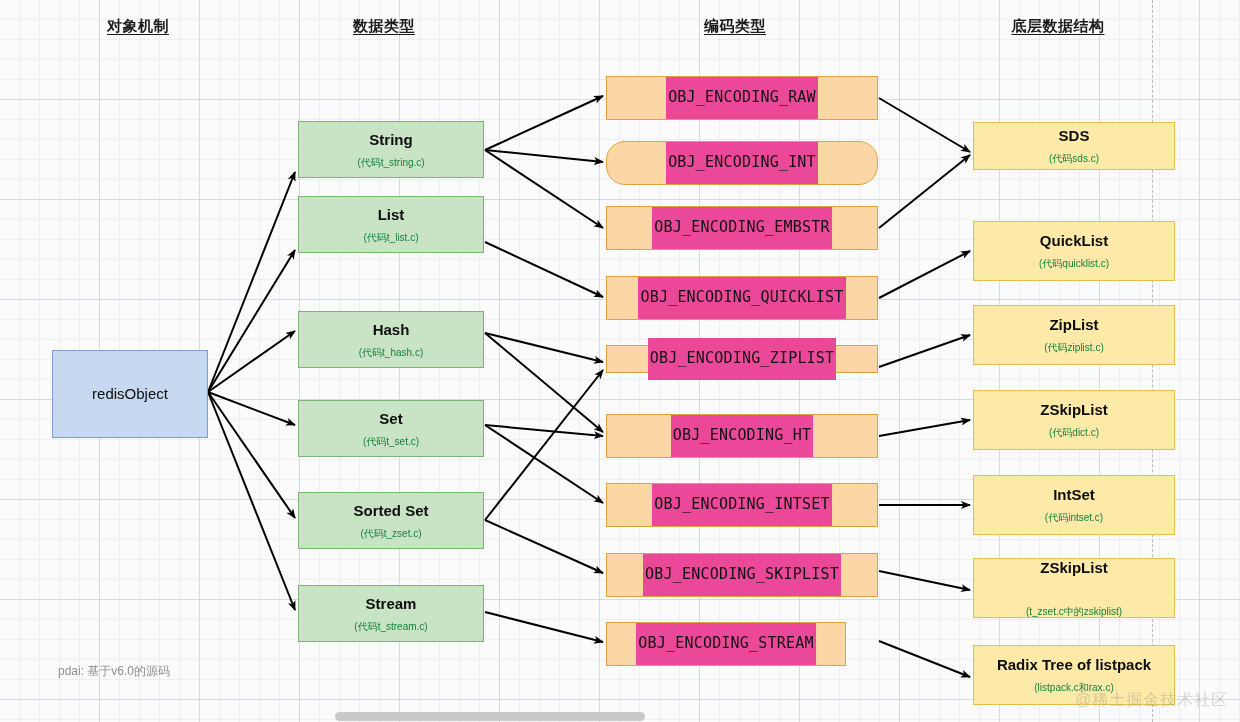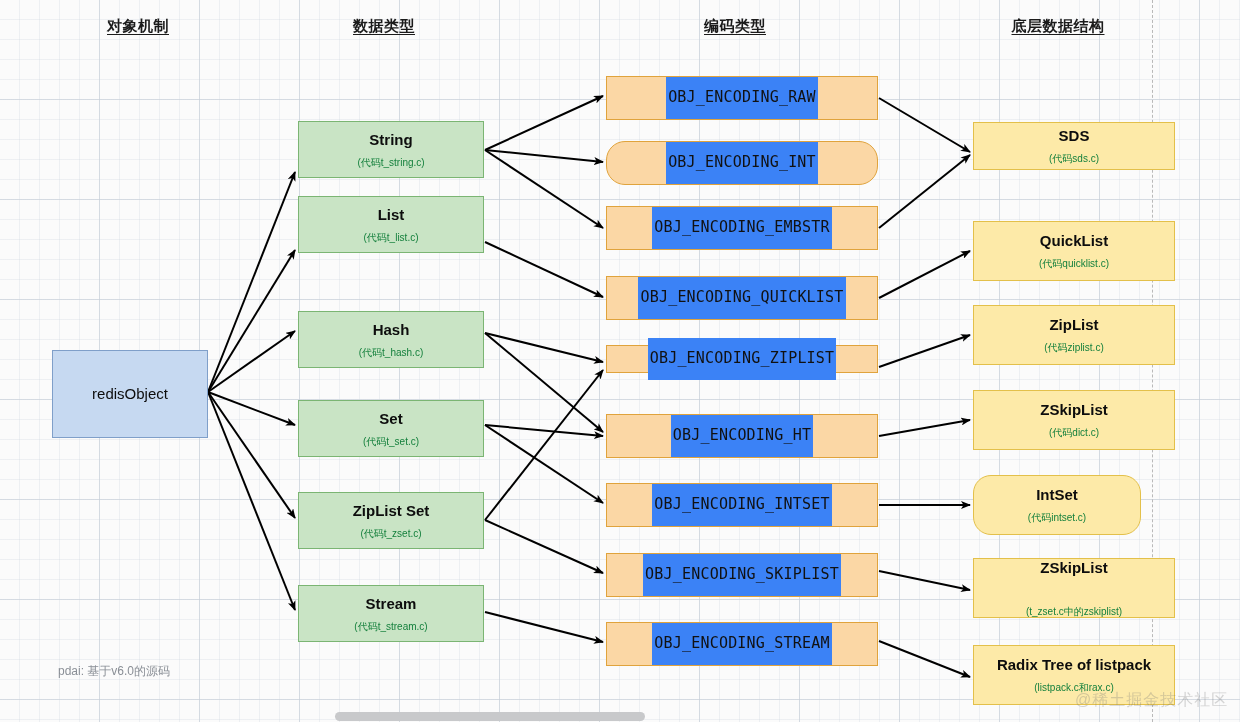--- a/index.html
+++ b/index.html
@@ -55,21 +55,21 @@
   .node.type{
     background:#c9e4c5;border:1px solid #7bb573;
   }
   .node.enc{
     background:#fbd7a5;border:1px solid #e0a33c;
     justify-content:center;
   }
   .node.enc .t1{
     font-family:"DejaVu Sans Mono","Liberation Mono",monospace;
     font-weight:normal;font-size:15px;color:#111;
-    background:#3b82f6;padding:12px 2px;letter-spacing:0.2px;
+    background:#ec4899;padding:12px 2px;letter-spacing:0.2px;
   }
   .node.ds{
     background:#fdeaa8;border:1px solid #e3c04a;
   }
 
   .dashline{
     position:absolute;left:1152px;top:0;width:0;height:722px;
     border-left:1px dashed #b9b9b9;
   }
   .note{
@@ -151,21 +151,21 @@
     </div>
     <div class="node type" style="left: 298px; top: 311px; width: 186px; height: 57px;">
       <div class="t1">Hash</div>
       <div class="t2">(代码t_hash.c)</div>
     </div>
     <div class="node type" style="left: 298px; top: 400px; width: 186px; height: 57px; align-items: center;">
       <div class="t1">Set</div>
       <div class="t2">(代码t_set.c)</div>
     </div>
     <div class="node type" style="left: 298px; top: 492px; width: 186px; height: 57px;">
-      <div class="t1">ZipList Set</div>
+      <div class="t1">Sorted Set</div>
       <div class="t2">(代码t_zset.c)</div>
     </div>
     <div class="node type" style="left: 298px; top: 585px; width: 186px; height: 57px;">
       <div class="t1">Stream</div>
       <div class="t2">(代码t_stream.c)</div>
     </div>
     <div class="node enc" style="left: 606px; top: 76px; width: 272px; height: 44px;">
       <div class="t1">OBJ_ENCODING_RAW</div>
     </div>
     <div class="node enc" style="left: 606px; top: 141px; width: 272px; height: 44px; border-radius: 19px;">
@@ -182,40 +182,40 @@
     </div>
     <div class="node enc" style="left: 606px; top: 414px; width: 272px; height: 44px;">
       <div class="t1">OBJ_ENCODING_HT</div>
     </div>
     <div class="node enc" style="left: 606px; top: 483px; width: 272px; height: 44px;">
       <div class="t1">OBJ_ENCODING_INTSET</div>
     </div>
     <div class="node enc" style="left: 606px; top: 553px; width: 272px; height: 44px;">
       <div class="t1">OBJ_ENCODING_SKIPLIST</div>
     </div>
-    <div class="node enc" style="left: 606px; top: 622px; width: 272px; height: 44px;">
+    <div class="node enc" style="left: 606px; top: 622px; width: 240px; height: 44px;">
       <div class="t1">OBJ_ENCODING_STREAM</div>
     </div>
     <div class="node ds" style="left: 973px; top: 122px; width: 202px; height: 48px;">
       <div class="t1">SDS</div>
       <div class="t2">(代码sds.c)</div>
     </div>
     <div class="node ds" style="left: 973px; top: 221px; width: 202px; height: 60px;">
       <div class="t1">QuickList</div>
       <div class="t2">(代码quicklist.c)</div>
     </div>
     <div class="node ds" style="left: 973px; top: 305px; width: 202px; height: 60px;">
       <div class="t1">ZipList</div>
       <div class="t2">(代码ziplist.c)</div>
     </div>
     <div class="node ds" style="left: 973px; top: 390px; width: 202px; height: 60px;">
       <div class="t1">ZSkipList</div>
       <div class="t2">(代码dict.c)</div>
     </div>
-    <div class="node ds" style="left: 973px; top: 475px; width: 168px; height: 60px; border-radius: 18px;">
+    <div class="node ds" style="left: 973px; top: 475px; width: 202px; height: 60px;">
       <div class="t1">IntSet</div>
       <div class="t2">(代码intset.c)</div>
     </div>
     <div class="node ds" style="left: 973px; top: 558px; width: 202px; height: 60px; justify-content: space-between;">
       <div class="t1">ZSkipList</div>
       <div class="t2">(t_zset.c中的zskiplist)</div>
     </div>
     <div class="node ds" style="left: 973px; top: 645px; width: 202px; height: 60px;">
       <div class="t1">Radix Tree of listpack</div>
       <div class="t2">(listpack.c和rax.c)</div>

